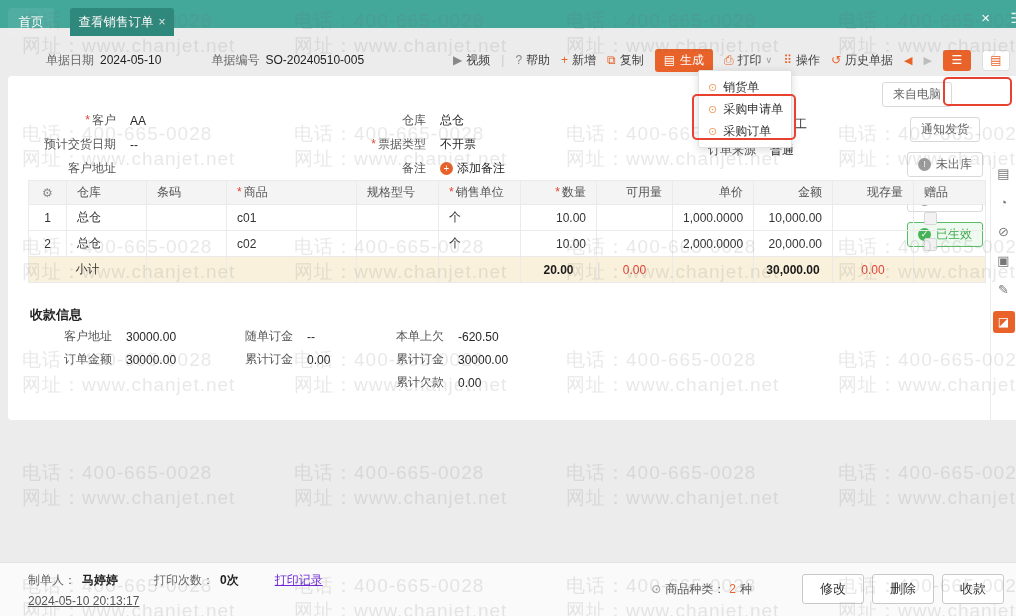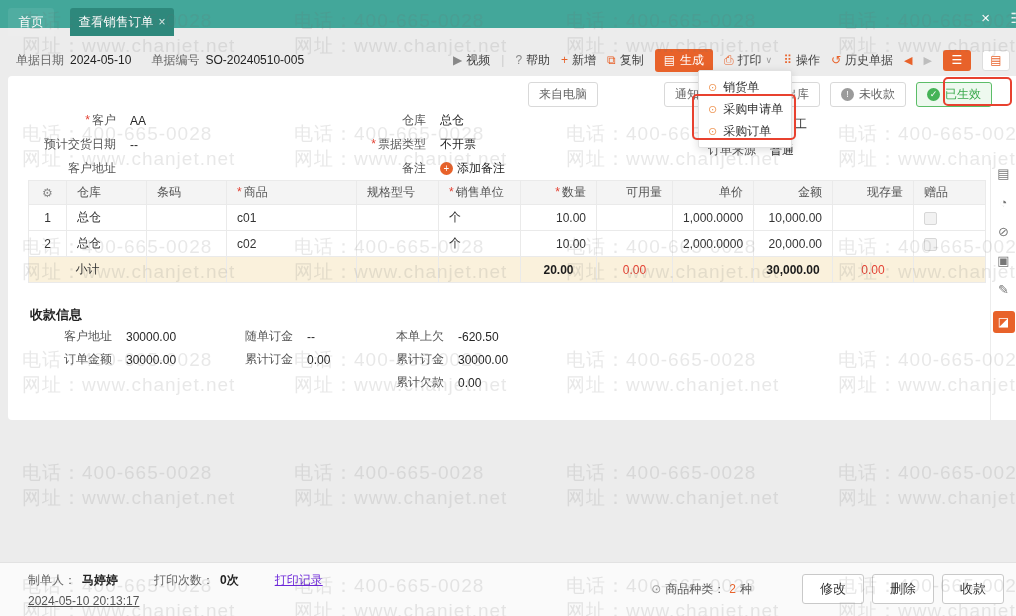--- a/index.html
+++ b/index.html
@@ -15,41 +15,41 @@
          color:#fff; font-size:12.5px; border-radius:3px 3px 0 0; cursor:default; }
   .tab.home { left:8px; width:46px; background:rgba(255,255,255,0.07); }
   .tab.active { left:58px; width:104px; background:#2e887c;margin-left:12px; }
   .tab .x { margin-left:5px; opacity:.85; font-size:12px; }
   .win-close { position:absolute; right:26px; top:9px; color:#fff; font-size:15px; }
   .bar-partial { position:absolute; right:-7px; top:10px; color:#fff; font-size:14px; opacity:.9; }
   
   .toolbar { position:absolute; left:16px; right:6px; top:48px; height:24px;
              display:flex; align-items:center; }
   .doc-info { display:flex; align-items:center; gap:6px; }
-  .doc-info .lb { color:#666; }
+  .doc-info .lb { color:#666;margin-left:30px; }
   .doc-info .vl { color:#222; margin-right:14px; }
   .tools { margin-left:auto; display:flex; align-items:center; gap:11px; color:#444; }
   .tool { display:flex; align-items:center; gap:4px; white-space:nowrap; }
   .oic { color:#e8622a; font-size:12px; }
   .gic { color:#888; font-size:12px; }
   .sep { color:#ccc; }
   .gen-btn { background:#e8622a; color:#fff; border-radius:3px; padding:3px 9px;
              display:flex; gap:5px; align-items:center; }
   .caret { font-size:9px; color:#999; }
   .nav-prev { color:#e8622a; font-size:11px; }
   .nav-next { color:#bdbdbd; font-size:11px; }
   .vtoggle { width:28px; height:21px; border-radius:3px; display:flex; align-items:center;
              justify-content:center; font-size:12px; }
   .vtoggle.on { background:#e8622a; color:#fff; }
   .vtoggle.off { background:#fff; border:1px solid #ddd; color:#e8622a; }
   
   .card { position:absolute; left:8px; top:76px; width:1008px; height:344px;
           background:#fff; border-radius:4px 0 0 4px; }
   
-  .pills { position:absolute; top:6px; right:24px; display:flex; gap:10px; align-items:center; }
+  .pills { position:absolute; top:6px; right:8px; display:flex; gap:10px; align-items:center;flex-direction:column; }
   .pill { border:1px solid #d9d9d9; background:#fff; border-radius:3px; padding:3px 10px;
           color:#666; display:flex; align-items:center; gap:5px; white-space:nowrap; }
   .pill .dot { width:13px; height:13px; border-radius:50%; background:#9b9b9b; color:#fff;
                font-size:9px; line-height:13px; text-align:center; display:inline-block; }
   .pill.ok { background:#eef9ef; border-color:#5cbd68; color:#3aa94c; }
   .pill.ok .dot { background:#46b357; }
   .pill.plain { margin-right:56px; }
   
   .field { position:absolute; display:flex; align-items:center; }
   .field .lab { color:#555; text-align:right; white-space:nowrap; }

